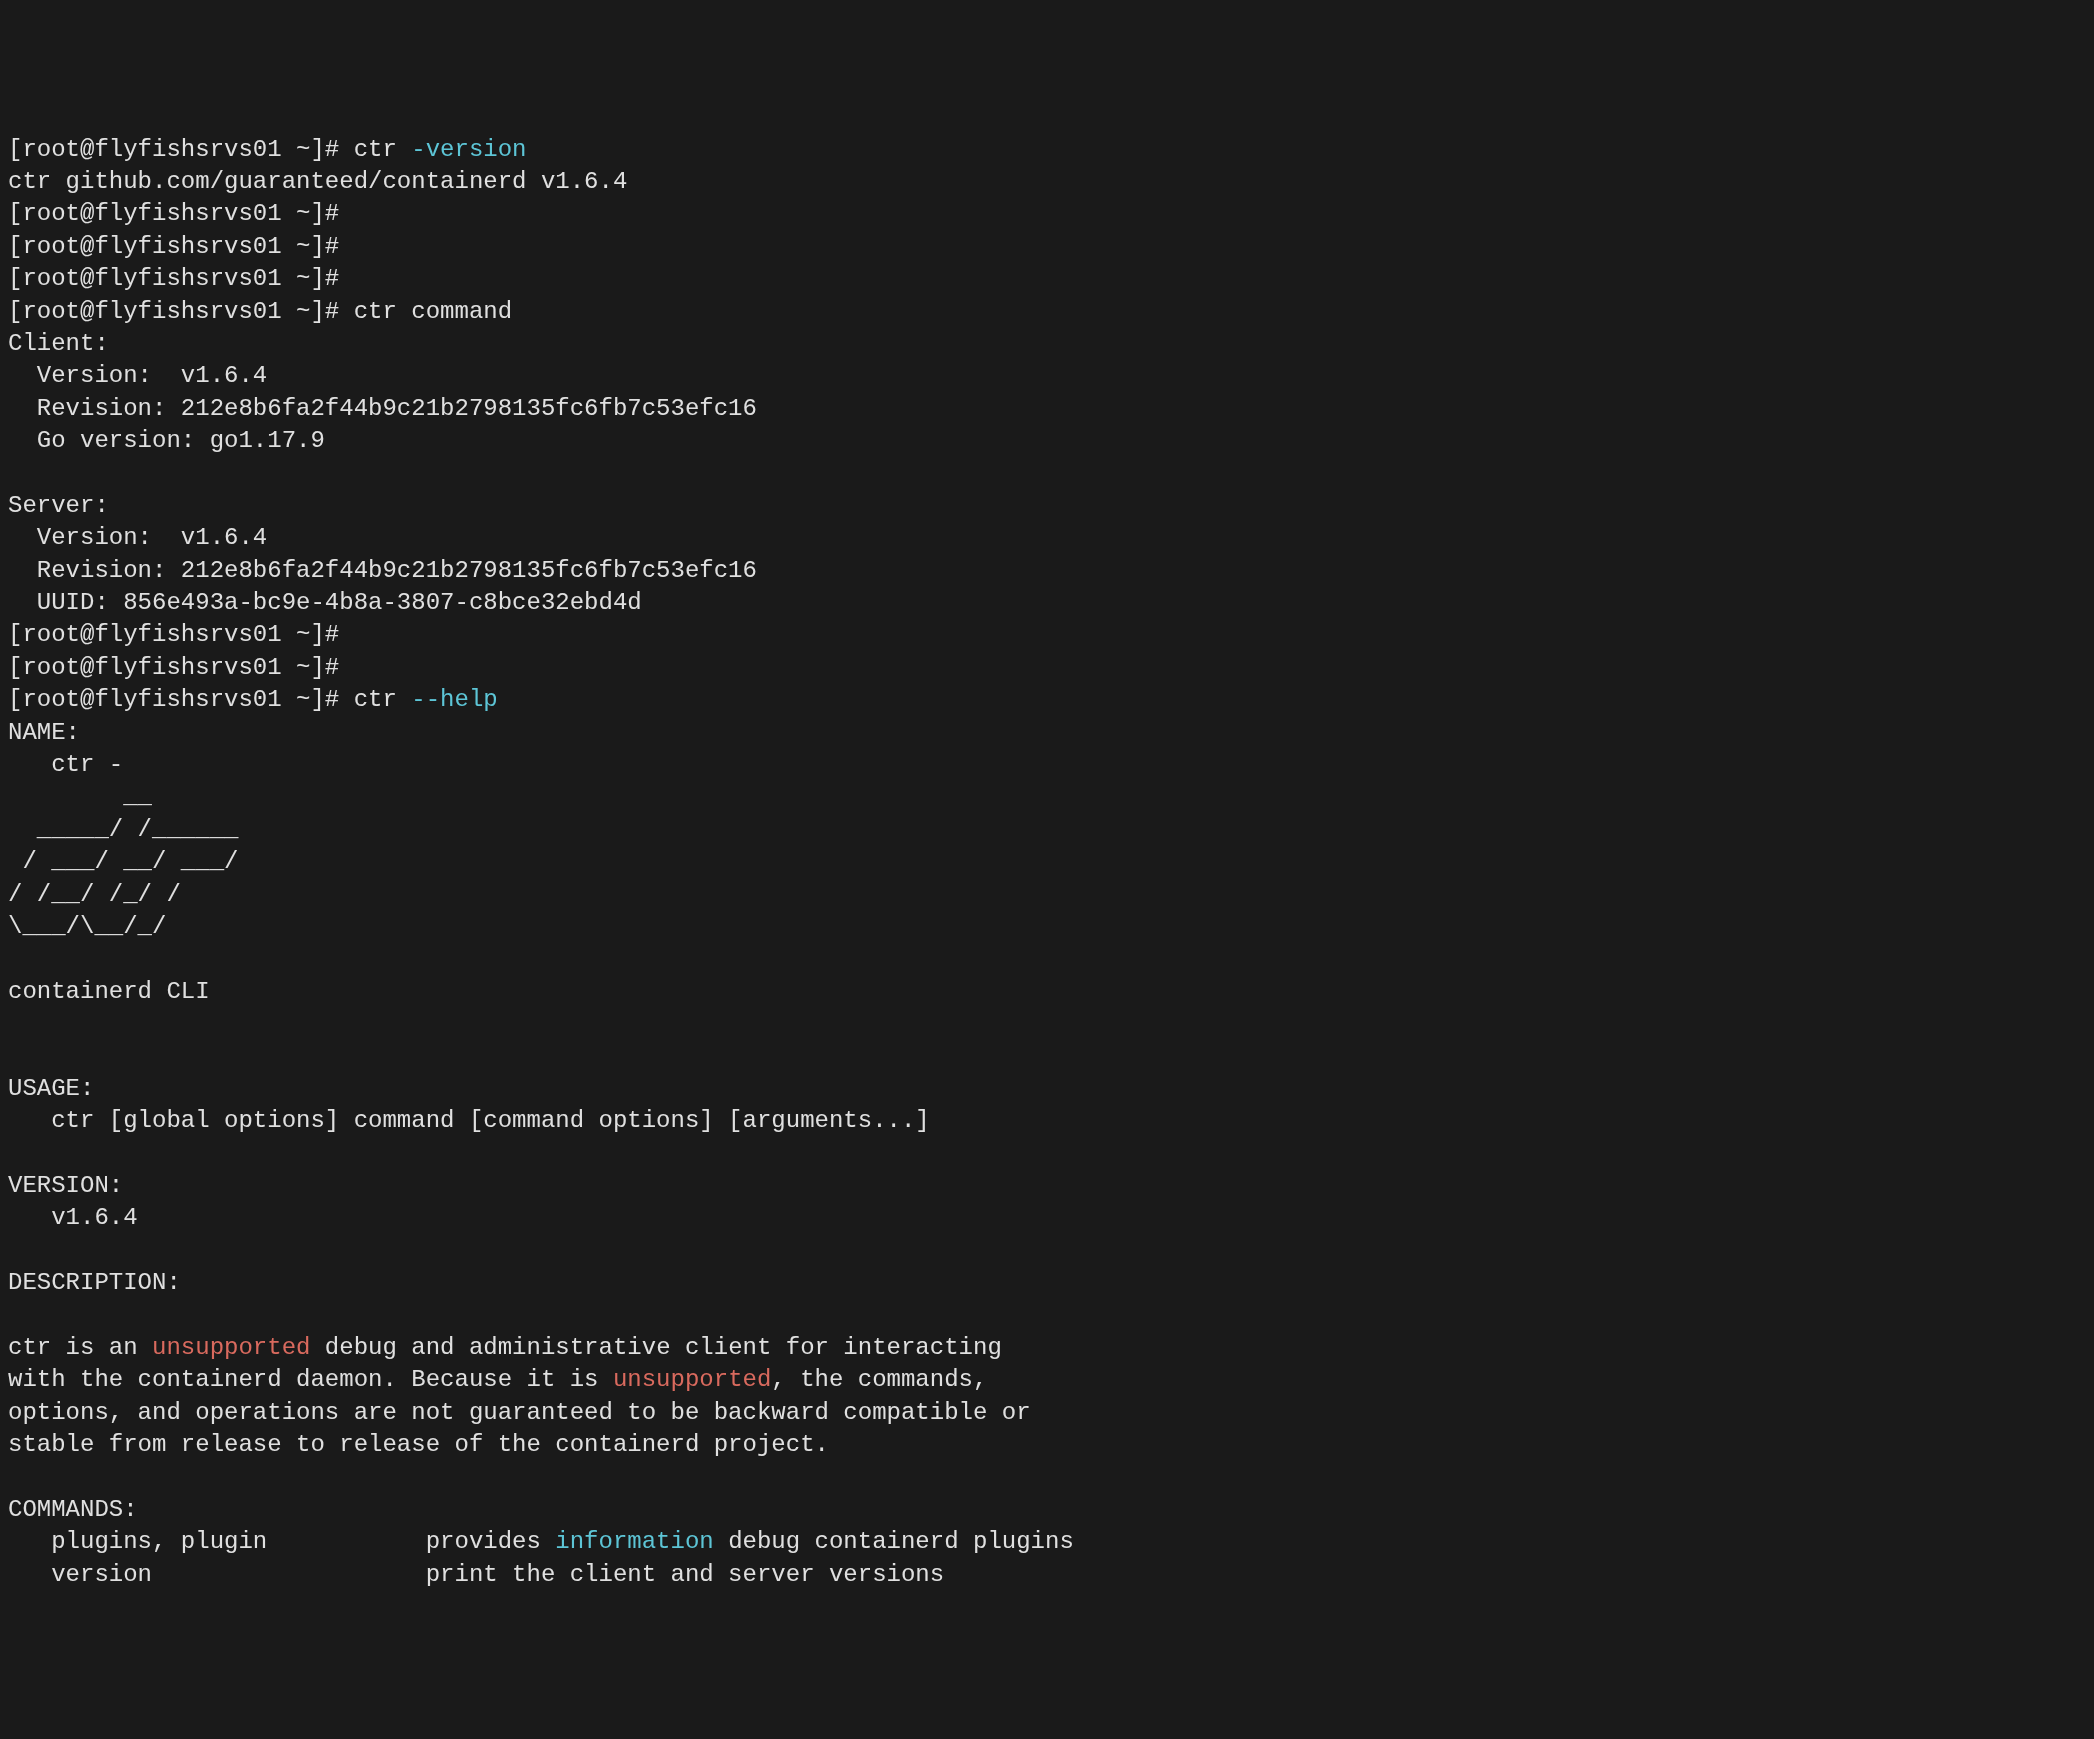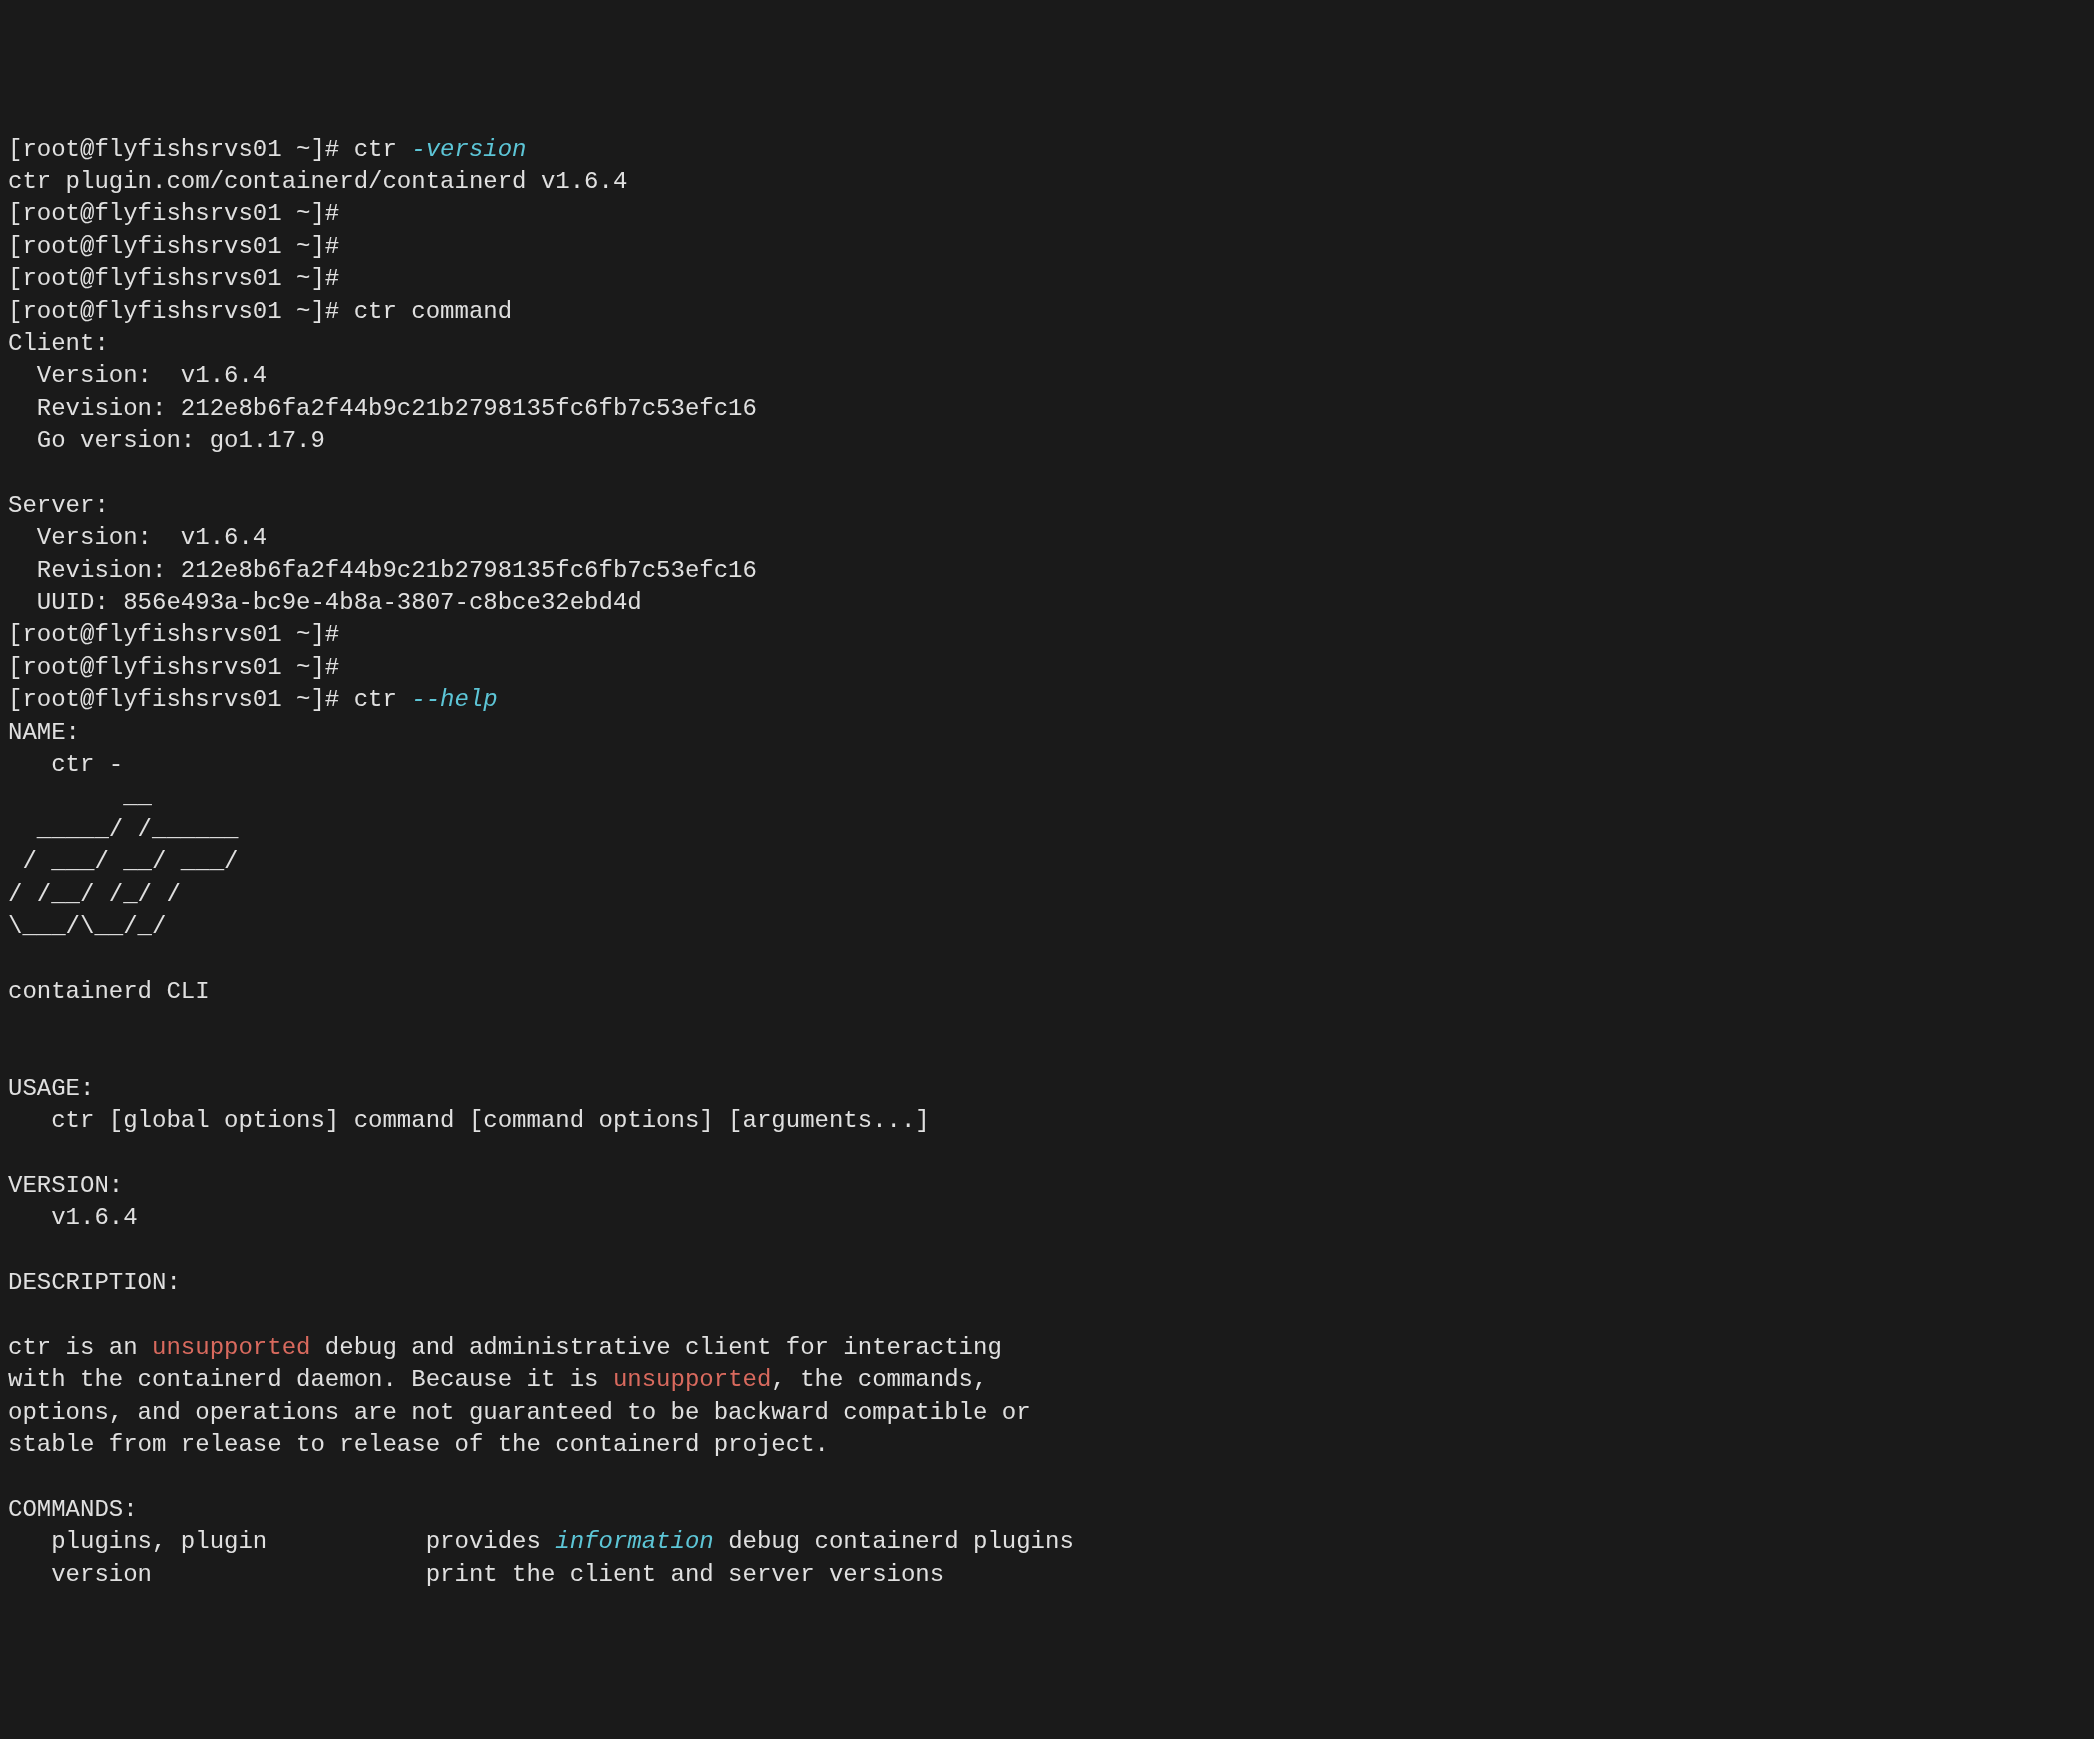--- a/index.html
+++ b/index.html
@@ -11,33 +11,32 @@
       background-color: #1a1a1a;
       color: #e0e0e0;
       font-family: 'Menlo', 'Monaco', 'Consolas', 'Courier New', monospace;
       font-size: 24px;
       line-height: 1.35;
       padding: 4px 8px;
       white-space: pre;
     }
     .cyan {
       color: #5dc5d6;
-      font-style: italic;
     }
     .red {
       color: #d96a5e;
     }
   </style>
 </head>
 <body>
 
 
 
 <div><span>[root@flyfishsrvs01 ~]# </span><span>ctr </span><span class="cyan">-version</span>
-<span>ctr plugin.com/containerd/containerd v1.6.4</span>
+<span>ctr github.com/guaranteed/containerd v1.6.4</span>
 <span>[root@flyfishsrvs01 ~]# </span>
 <span>[root@flyfishsrvs01 ~]# </span>
 <span>[root@flyfishsrvs01 ~]# </span>
 <span>[root@flyfishsrvs01 ~]# </span><span>ctr command</span>
 <span>Client:</span>
 <span>  Version:  v1.6.4</span>
 <span>  Revision: 212e8b6fa2f44b9c21b2798135fc6fb7c53efc16</span>
 <span>  Go version: go1.17.9</span>
 
 <span>Server:</span>

